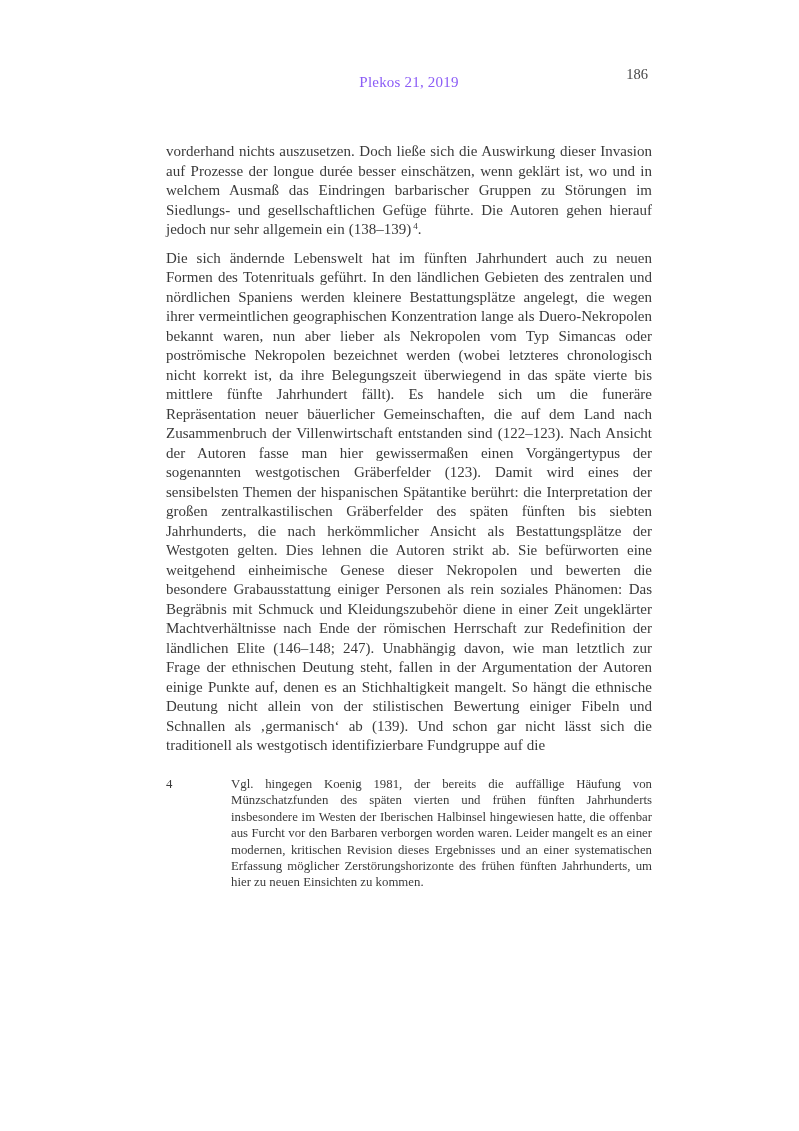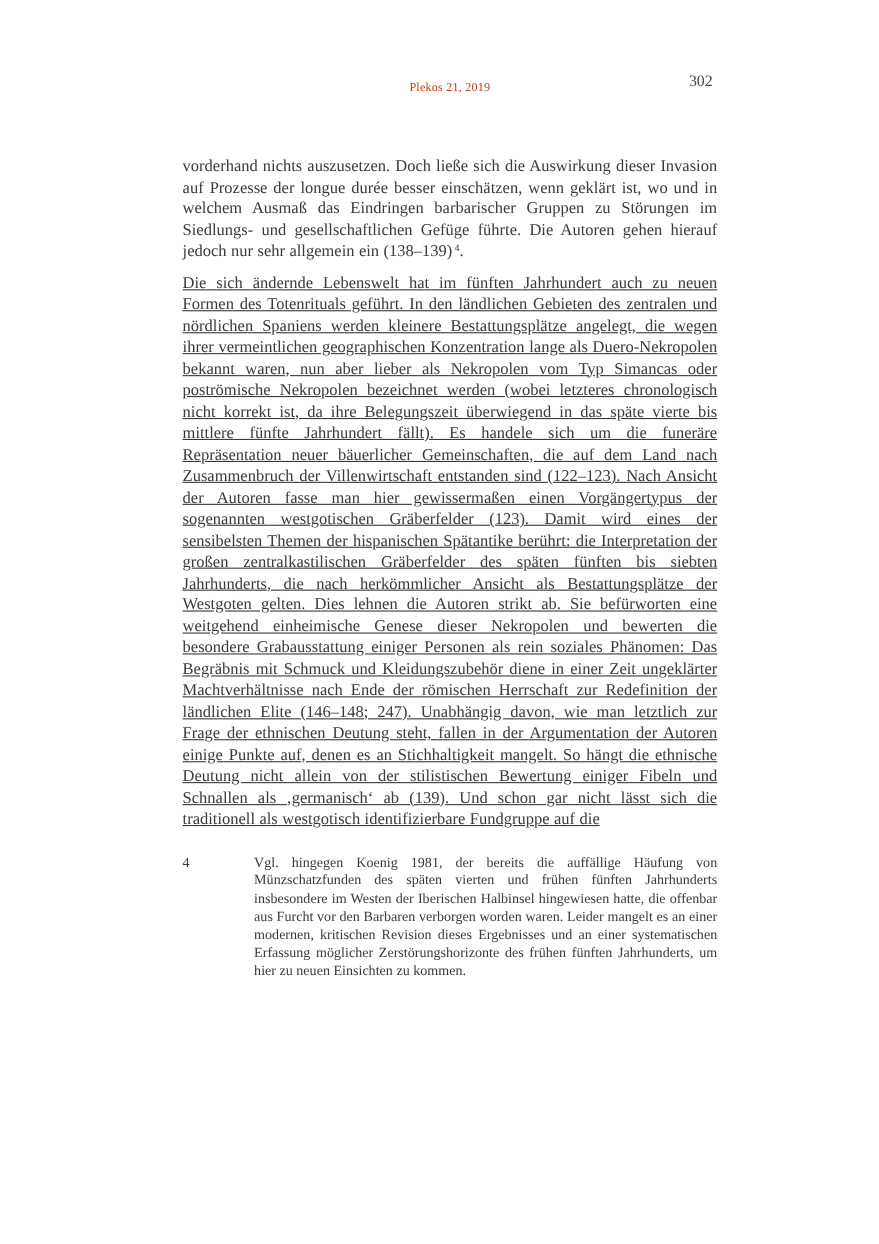--- a/index.html
+++ b/index.html
@@ -26,22 +26,22 @@
     top: 0;
     width: 486px;
     height: 100%;
   }
   .running-head {
     position: absolute;
     top: 74px;
     left: 0;
     width: 100%;
     text-align: center;
-    font-size: 11px;
-    color: #c2410c;
+    font-size: 15px;
+    color: #8b5cf6;
     letter-spacing: 0.2px;
   }
   .page-number {
     position: absolute;
     top: 66px;
     right: 4px;
     font-size: 14.5px;
     color: #474747;
   }
   .body-text {
@@ -54,21 +54,20 @@
     margin: 0;
     font-size: 15px;
     line-height: 19.5px;
     text-align: justify;
     hyphens: auto;
     -webkit-hyphens: auto;
     word-spacing: 0.02em;
   }
   .body-text p + p {
     margin-top: 9px;
-    text-decoration: underline;
   }
   .italic-term {
   }
   sup.fn-ref {
     font-size: 9px;
     line-height: 0;
     vertical-align: baseline;
     position: relative;
     top: -5px;
     margin-left: 2px;
@@ -95,21 +94,21 @@
   }
 </style>
 </head>
 <body>
 
 <div class="page">
   <div class="content-column">
 
     <div class="running-head">Plekos 21, 2019</div>
 
-    <div class="page-number">302</div>
+    <div class="page-number">186</div>
 
     <div class="body-text">
 
       <p><span>vorderhand nichts auszusetzen. Doch ließe sich die Auswirkung dieser Invasion auf Prozesse der </span><span class="italic-term">longue durée</span><span> besser einschätzen, wenn geklärt ist, wo und in welchem Ausmaß das Eindringen barbarischer Gruppen zu Störungen im Siedlungs- und gesellschaftlichen Gefüge führte. Die Autoren gehen hierauf jedoch nur sehr allgemein ein (138–139)</span><sup class="fn-ref">4</sup><span>.</span></p>
 
       <p>Die sich ändernde Lebenswelt hat im fünften Jahrhundert auch zu neuen Formen des Totenrituals geführt. In den ländlichen Gebieten des zentralen und nördlichen Spaniens werden kleinere Bestattungsplätze angelegt, die wegen ihrer vermeintlichen geographischen Konzentration lange als Duero-Nekropolen bekannt waren, nun aber lieber als Nekropolen vom Typ Simancas oder poströmische Nekropolen bezeichnet werden (wobei letzteres chronologisch nicht korrekt ist, da ihre Belegungszeit überwiegend in das späte vierte bis mittlere fünfte Jahrhundert fällt). Es handele sich um die funeräre Repräsentation neuer bäuerlicher Gemeinschaften, die auf dem Land nach Zusammenbruch der Villenwirtschaft entstanden sind (122–123). Nach Ansicht der Autoren fasse man hier gewissermaßen einen Vorgängertypus der sogenannten westgotischen Gräberfelder (123). Damit wird eines der sensibelsten Themen der hispanischen Spätantike berührt: die Interpretation der großen zentralkastilischen Gräberfelder des späten fünften bis siebten Jahrhunderts, die nach herkömmlicher Ansicht als Bestattungsplätze der Westgoten gelten. Dies lehnen die Autoren strikt ab. Sie befürworten eine weitgehend einheimische Genese dieser Nekropolen und bewerten die besondere Grabausstattung einiger Personen als rein soziales Phänomen: Das Begräbnis mit Schmuck und Kleidungszubehör diene in einer Zeit ungeklärter Machtverhältnisse nach Ende der römischen Herrschaft zur Redefinition der ländlichen Elite (146–148; 247). Unabhängig davon, wie man letztlich zur Frage der ethnischen Deutung steht, fallen in der Argumentation der Autoren einige Punkte auf, denen es an Stichhaltigkeit mangelt. So hängt die ethnische Deutung nicht allein von der stilistischen Bewertung einiger Fibeln und Schnallen als ‚germanisch‘ ab (139). Und schon gar nicht lässt sich die traditionell als westgotisch identifizierbare Fundgruppe auf die</p>
 
     </div>
 
     <div class="footnote">

